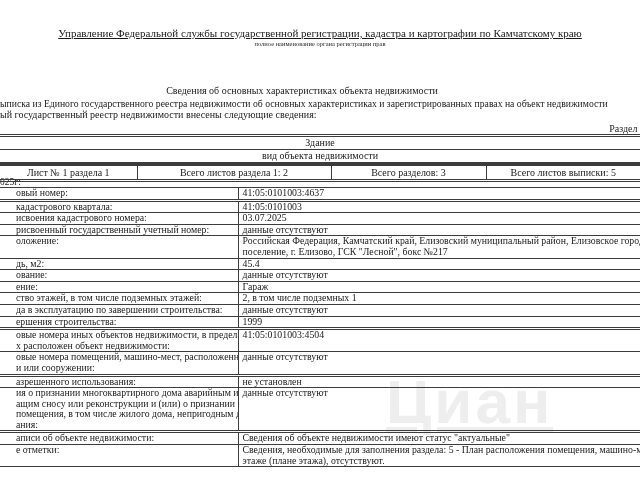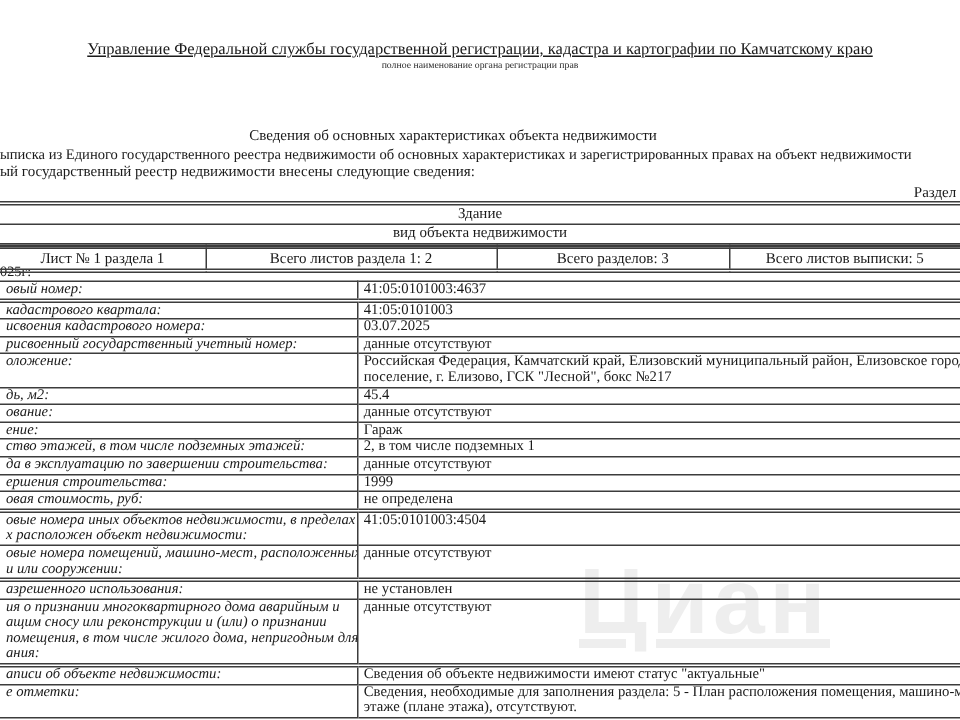--- a/index.html
+++ b/index.html
@@ -68,21 +68,21 @@
     position:absolute; top:187px; left:0; width:640px;
     border-top:1px solid #3c3c3c; border-bottom:1px solid #3c3c3c;
   }
   .t3 td {
     vertical-align:top;
     font-size:9.8px; line-height:10.6px;
     padding:0 2px 0 0;
     border-top:1px solid #3c3c3c;
     white-space:pre; overflow:hidden;
   }
-  .t3 td.lbl { border-right:1px solid #3c3c3c; padding-left:4px;font-style:italic; }
+  .t3 td.lbl { border-right:1px solid #3c3c3c; padding-left:16px; }
   .t3 td.val { padding-left:4px; }
   .t3 tr.db td { border-top:3px double #3c3c3c; }
 
   .watermark {
     position:absolute; left:386px; top:366px;
     font-family:"Liberation Sans", sans-serif;
     font-size:62px; font-weight:bold; letter-spacing:3px;
     color:rgba(120,120,120,0.13);
     user-select:none;
     text-decoration:underline;
@@ -175,24 +175,20 @@
       <td class="val">2, в том числе подземных 1</td>
     </tr>
     <tr>
       <td class="lbl">да в эксплуатацию по завершении строительства:</td>
       <td class="val">данные отсутствуют</td>
     </tr>
     <tr>
       <td class="lbl">ершения строительства:</td>
       <td class="val">1999</td>
     </tr>
-    <tr>
-      <td class="lbl">овая стоимость, руб:</td>
-      <td class="val">не определена</td>
-    </tr>
     <tr class="db">
       <td class="lbl">овые номера иных объектов недвижимости, в пределах
 х расположен объект недвижимости:</td>
       <td class="val">41:05:0101003:4504</td>
     </tr>
     <tr>
       <td class="lbl">овые номера помещений, машино-мест, расположенных
 и или сооружении:</td>
       <td class="val">данные отсутствуют</td>
     </tr>

